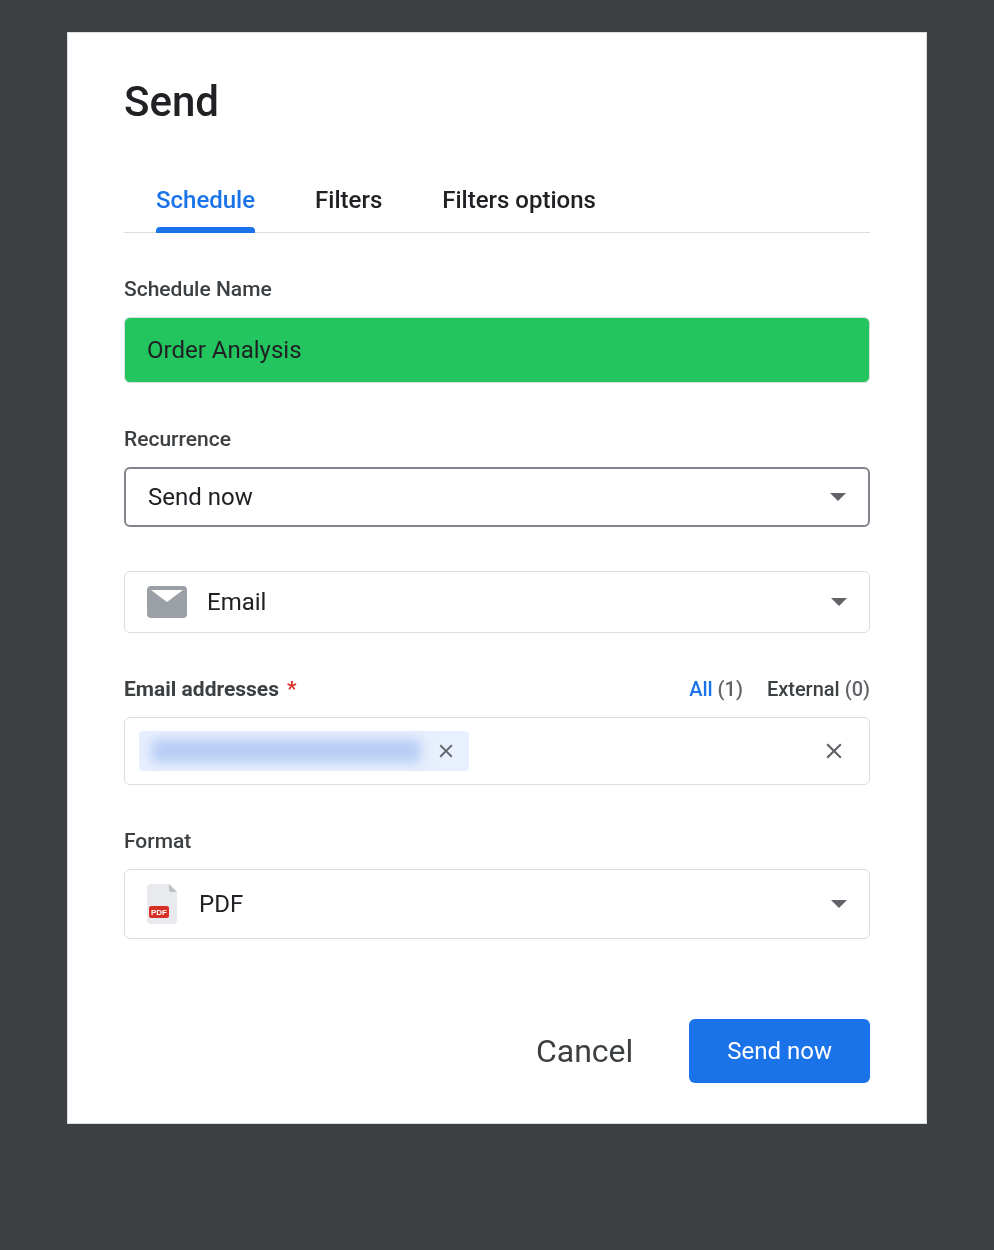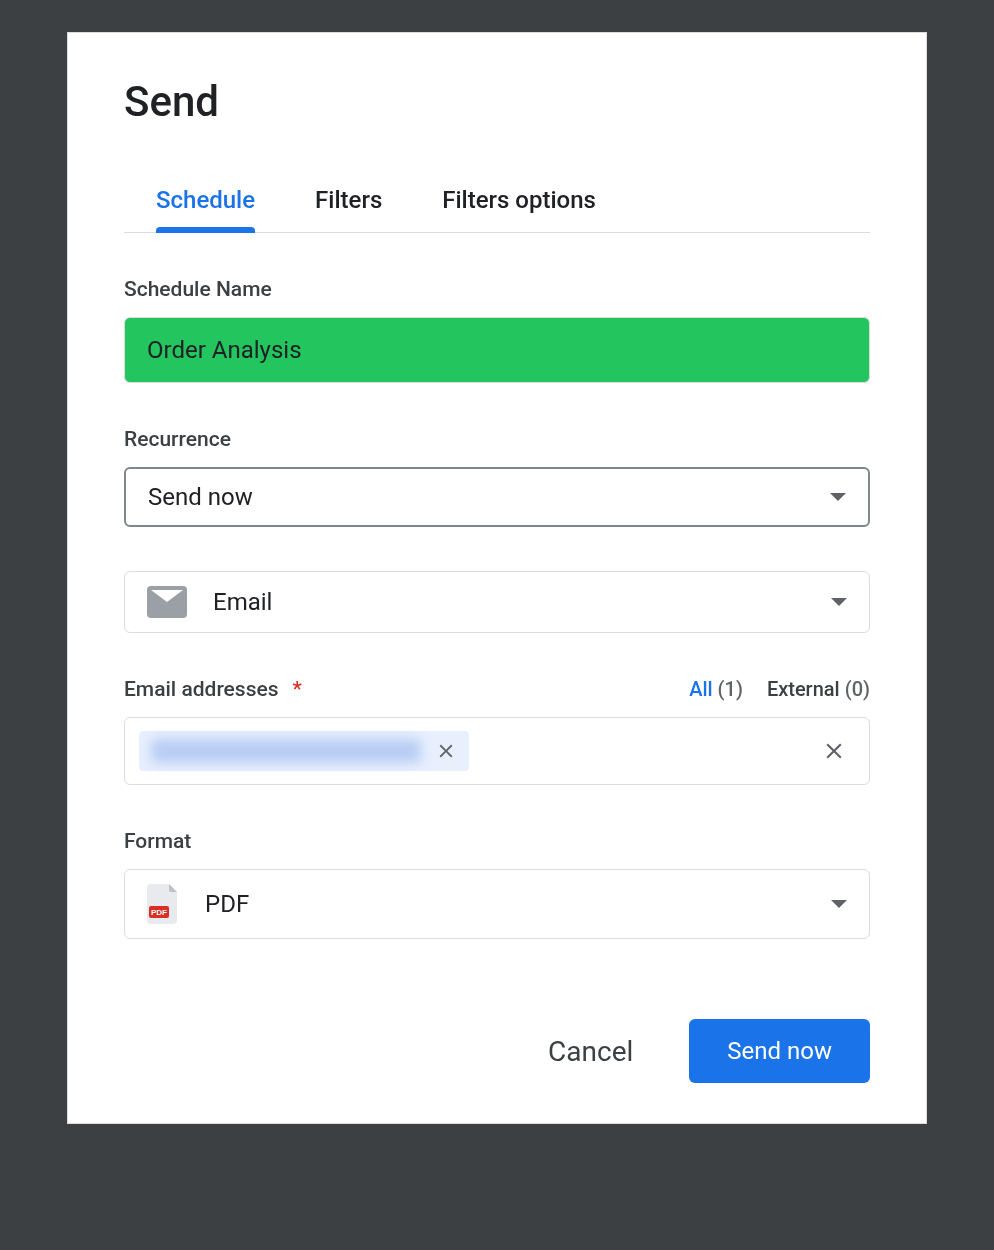--- a/index.html
+++ b/index.html
@@ -52,21 +52,21 @@
   .field-group { margin-top: 44px; }
   .field-label {
     font-size: 21px;
     font-weight: 500;
     color: #3c4043;
     margin-bottom: 16px;
     display: flex;
     align-items: center;
     justify-content: space-between;
   }
-  .label-left { display: flex; align-items: flex-end; gap: 14px; }
+  .label-left { display: flex; align-items: flex-end; gap: 8px; font-weight: bold; }
   .req { color: #d93025; font-size: 21px; }
   .counters { display: flex; gap: 24px; font-size: 20px; }
   .counter-link { color: #1a73e8; font-weight: 500; }
   .counter-num { color: #5f6368; }
   .input {
     width: 100%;
     border: 1px solid #dadce0;
     border-radius: 6px;
     padding: 18px 22px;
     font-size: 24px;
@@ -81,21 +81,21 @@
     padding: 14px 22px;
     font-size: 24px;
     color: #202124;
     display: flex;
     align-items: center;
     justify-content: space-between;
     cursor: pointer;
     background: #fff;
   }
   .select.thick { border: 2px solid #80868b; }
-  .select-left { display: flex; align-items: center; gap: 26px; }
+  .select-left { display: flex; align-items: center; gap: 20px; }
   .caret {
     width: 0; height: 0;
     border-left: 8px solid transparent;
     border-right: 8px solid transparent;
     border-top: 8px solid #5f6368;
   }
   .envelope-icon {
     width: 40px; height: 32px;
     background: #9aa0a6;
     border-radius: 4px;
@@ -153,21 +153,21 @@
     padding-right: 8px;
   }
   .footer {
     display: flex;
     justify-content: flex-end;
     gap: 40px;
     margin-top: 80px;
     align-items: center;
   }
   .btn-text {
-    font-size: 28px;
+    font-size: 32px;
     color: #3c4043;
     background: none;
     border: none;
     font-family: inherit;
     cursor: pointer;
     padding: 10px 16px;
   }
   .btn-primary {
     font-size: 24px;
     background: #1a73e8;

